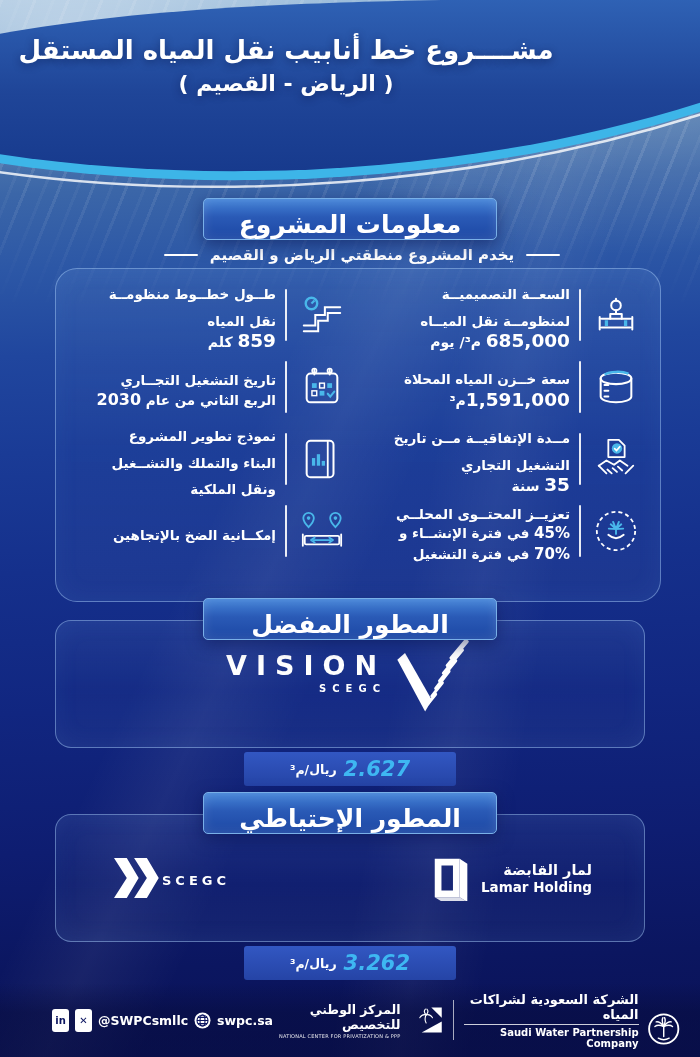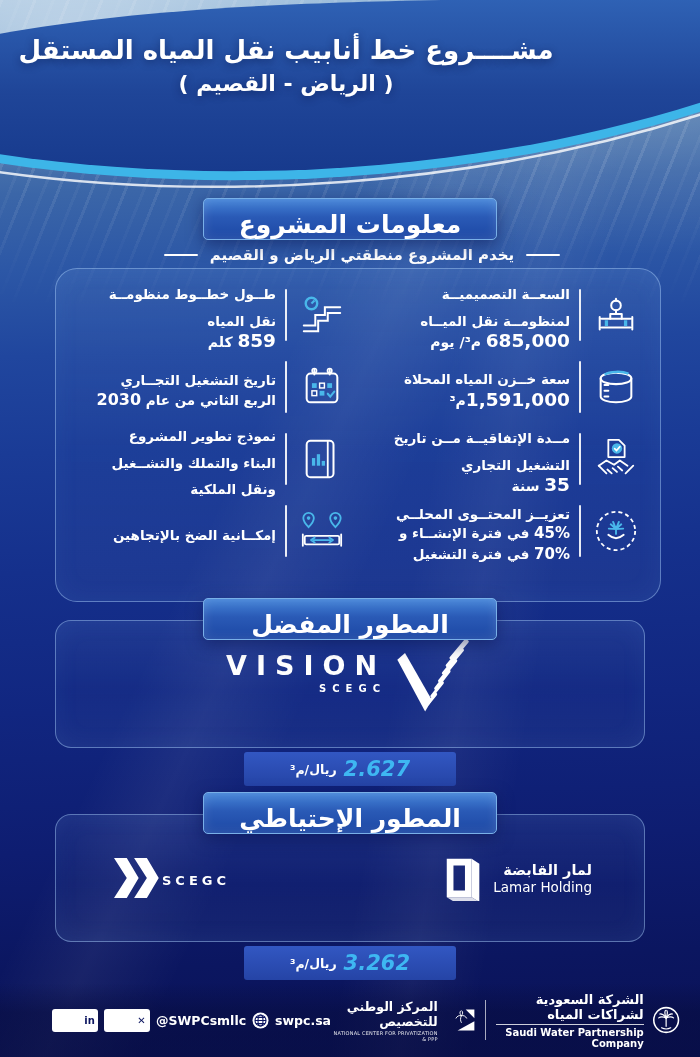--- a/index.html
+++ b/index.html
@@ -57,34 +57,34 @@
   .consortium{display:flex;align-items:center;justify-content:space-between;direction:ltr;
     width:100%;padding:0 52px;box-sizing:border-box;}
   .scegc{display:flex;flex-direction:row;align-items:center;text-align:center;}
   .scegc-name{font-size:13px;font-weight:bold;letter-spacing:4px;margin-top:5px;}
   .etihad{text-align:center;}
   .etihad-name{font-size:26px;font-weight:bold;letter-spacing:.5px;}
   .etihad-ar{font-size:12.5px;font-weight:bold;margin-top:2px;}
   .lamar{display:flex;align-items:center;gap:9px;}
   .lamar-text{text-align:right;}
   .lamar-ar{font-size:14.5px;font-weight:bold;}
-  .lamar-en{font-size:13.5px;font-weight:normal;margin-top:1px;}
+  .lamar-en{font-size:13.5px;font-weight:bold;margin-top:1px;}
   .footer{position:absolute;left:0;right:0;bottom:0;height:74px;
     background:linear-gradient(180deg,rgba(8,14,70,0),rgba(7,12,62,.55) 40%);
     display:flex;align-items:center;justify-content:space-between;padding:0 20px 0 52px;box-sizing:border-box;}
   .social{display:flex;align-items:center;gap:6px;direction:ltr;}
   .sicon{width:17px;height:23px;border-radius:3px;background:#fff;color:#0c1560;
-    display:inline-flex;align-items:center;justify-content:center;font-size:10px;font-weight:bold;padding-left:29px;}
+    display:inline-flex;align-items:center;justify-content:center;font-size:10px;font-weight:bold;}
   .stext{font-size:12.5px;font-weight:bold;}
   .orgs{display:flex;align-items:center;gap:10px;direction:ltr;}
   .ncp{display:flex;align-items:center;gap:14px;}
   .ncp-ar{font-size:12.5px;font-weight:bold;text-align:right;}
   .ncp-en{font-size:5px;letter-spacing:.2px;text-align:right;margin-top:1px;opacity:.9;}
   .org-divider{width:1px;height:40px;background:rgba(255,255,255,.65);}
-  .swpc{display:flex;align-items:center;gap:8px;}
+  .swpc{display:flex;align-items:flex-end;gap:8px;}
   .swpc-ar{font-size:13px;font-weight:bold;text-align:right;border-bottom:1px solid rgba(255,255,255,.8);padding-bottom:2px;}
   .swpc-en{font-size:10px;font-weight:bold;margin-top:2px;text-align:right;}
 </style>
 </head>
 <body>
 
 <div class="page">
   <div class="sheen"></div>
   <div class="ripples"></div>
 

